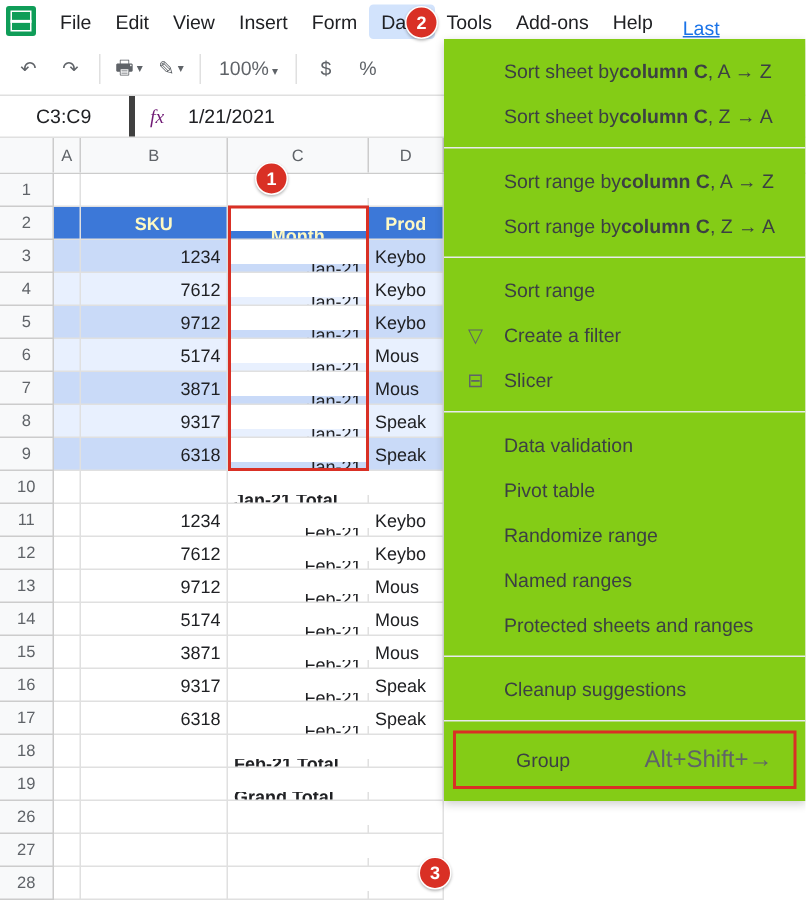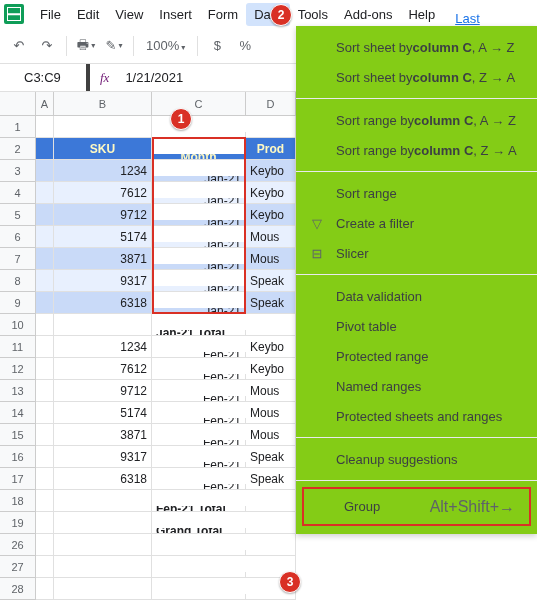--- a/index.html
+++ b/index.html
@@ -298,21 +298,21 @@
       <span>Slicer</span>
     </div>
     <div class="dd-sep"></div>
     <div class="dd-item">
       <span>Data validation</span>
     </div>
     <div class="dd-item">
       <span>Pivot table</span>
     </div>
     <div class="dd-item">
-      <span>Protected range</span>
+      <span>Randomize range</span>
     </div>
     <div class="dd-item">
       <span>Named ranges</span>
     </div>
     <div class="dd-item">
       <span>Protected sheets and ranges</span>
     </div>
     <div class="dd-sep"></div>
     <div class="dd-item">
       <span>Cleanup suggestions</span>

